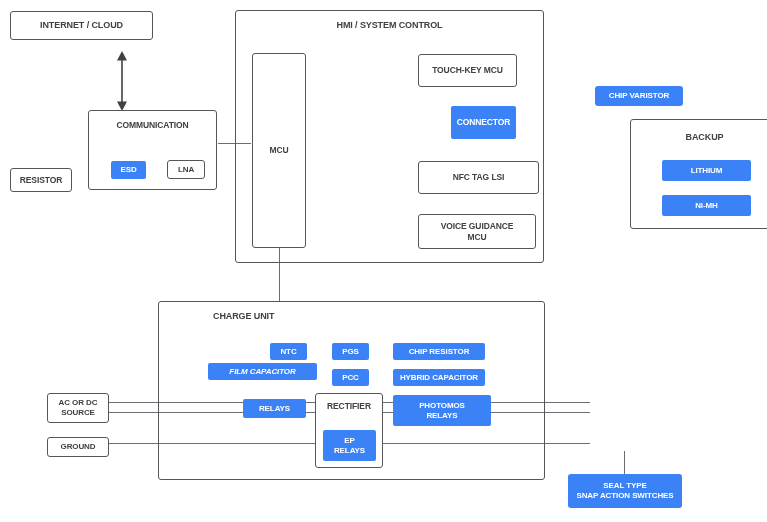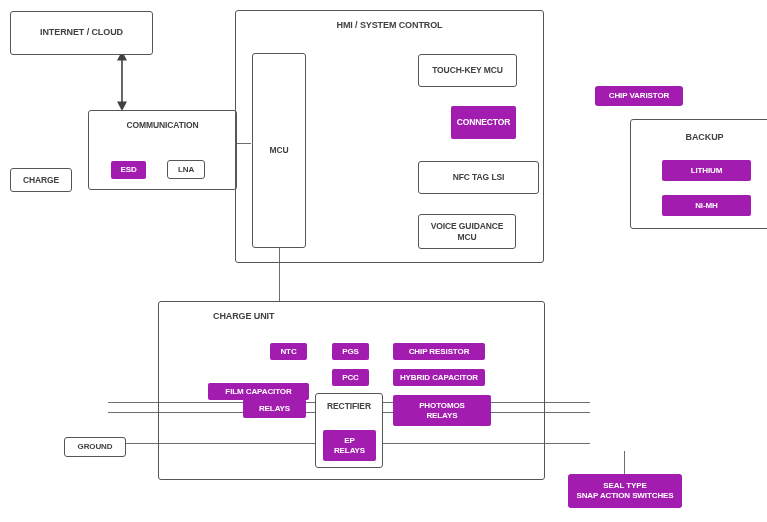--- a/index.html
+++ b/index.html
@@ -12,21 +12,21 @@
   .obox {
     position:absolute; box-sizing:border-box; background:#ffffff;
     border:1.5px solid #55565a; border-radius:3px;
   }
   .obox.center, .tbox {
     display:flex; align-items:center; justify-content:center;
     text-align:center; white-space:pre-line; line-height:1.25;
   }
   
   .tbox {
-    position:absolute; box-sizing:border-box; background:#a21caf;
+    position:absolute; box-sizing:border-box; background:#3b82f6;
     color:#ffffff; border-radius:2px;
   }
   
   .group { background:transparent; }
   .gtitle { position:absolute; left:0; right:0; text-align:center; }
   .fs9  { font-size:9px; }
   .fs85 { font-size:8.5px; }
   .fs8  { font-size:8px; }
   .hline { position:absolute; height:1px; background:#6d6e71; }
   .vline { position:absolute; width:1px;  background:#6d6e71; }
@@ -43,71 +43,73 @@
   <div class="hline" style="left:108px; top:412px; width:482px;"></div>
   <div class="hline" style="left:108px; top:443px; width:482px;"></div>
   <div class="vline" style="left:624px; top:451px; height:23px;"></div>
 
   <svg class="arrow" style="left:114px; top:51px;" width="16" height="60" viewBox="0 0 16 60">
     <line x1="8" y1="7" x2="8" y2="53" stroke="#414042" stroke-width="1.6"></line>
     <polygon points="8,0 3,9.5 13,9.5" fill="#414042"></polygon>
     <polygon points="8,60 3,50.5 13,50.5" fill="#414042"></polygon>
   </svg>
 
-  <div class="obox center fs9" style="left:10px; top:11px; width:143px; height:44px;">INTERNET / CLOUD</div>
+  <div class="obox center fs9" style="left:10px; top:11px; width:143px; height:29px;">INTERNET / CLOUD</div>
 
-  <div class="obox center fs85" style="left:10px; top:168px; width:62px; height:24px;">CHARGE</div>
+  <div class="obox center fs85" style="left:10px; top:168px; width:62px; height:24px;">RESISTOR</div>
 
-  <div class="obox" style="left:88px; top:110px; width:149px; height:80px;">
+  <div class="obox" style="left:88px; top:110px; width:129px; height:80px;">
     <div class="gtitle fs85" style="top:9px;">COMMUNICATION</div>
     <div class="tbox fs8" style="left:22px; top:50px; width:35px; height:18px;">ESD</div>
     <div class="obox center fs8" style="left:78px; top:49px; width:38px; height:19px;text-align:right;">LNA</div>
   </div>
 
   <div class="obox group" style="left:235px; top:10px; width:309px; height:253px;">
     <div class="gtitle fs9" style="top:9px;">HMI / SYSTEM CONTROL</div>
     <div class="obox center fs85" style="left:16px; top:42px; width:54px; height:195px;">MCU</div>
     <div class="obox center fs85" style="left:182px; top:43px; width:99px; height:33px;">TOUCH-KEY MCU</div>
     <div class="tbox fs85" style="left:215px; top:95px; width:65px; height:33px;">CONNECTOR</div>
     <div class="obox center fs85" style="left:182px; top:150px; width:121px; height:33px;">NFC TAG LSI</div>
-    <div class="obox center fs85" style="left:182px; top:203px; width:98px; height:35px;">VOICE GUIDANCE
+    <div class="obox center fs85" style="left:182px; top:203px; width:118px; height:35px;">VOICE GUIDANCE
 MCU</div>
   </div>
 
   <div class="tbox fs8" style="left:595px; top:86px; width:88px; height:20px; border-radius:3px;">CHIP VARISTOR</div>
 
   <div class="obox" style="left:630px; top:119px; width:149px; height:110px;">
     <div class="gtitle fs9" style="top:12px;">BACKUP</div>
     <div class="tbox fs8" style="left:31px; top:75px; width:89px; height:21px;">Ni-MH</div>
     <div class="tbox fs8" style="left:31px; top:40px; width:89px; height:21px;">LITHIUM</div>
   </div>
 
   <div class="obox group" style="left:158px; top:301px; width:387px; height:179px; background:transparent;">
     <div class="fs9" style="position:absolute; left:54px; top:9px;">CHARGE UNIT</div>
 
     <div class="tbox fs8" style="left:111px; top:41px; width:37px; height:17px;">NTC</div>
     <div class="tbox fs8" style="left:173px; top:41px; width:37px; height:17px;">PGS</div>
     <div class="tbox fs8" style="left:234px; top:41px; width:92px; height:17px;">CHIP RESISTOR</div>
 
-    <div class="tbox fs8" style="left:49px; top:81px; width:101px; height:17px;">FILM CAPACITOR</div>
+    <div class="tbox fs8" style="left:49px; top:61px; width:109px; height:17px;font-style:italic;">FILM CAPACITOR</div>
     <div class="tbox fs8" style="left:173px; top:67px; width:37px; height:17px;">PCC</div>
     <div class="tbox fs8" style="left:234px; top:67px; width:92px; height:17px;">HYBRID CAPACITOR</div>
 
     <div class="tbox fs8" style="left:84px; top:97px; width:63px; height:19px;">RELAYS</div>
 
     <div class="obox" style="left:156px; top:91px; width:68px; height:75px;">
       <div class="gtitle fs85" style="top:7px;">RECTIFIER</div>
       <div class="tbox fs8" style="left:7px; top:36px; width:53px; height:31px;">EP
 RELAYS</div>
     </div>
 
     <div class="tbox fs8" style="left:234px; top:93px; width:98px; height:31px;">PHOTOMOS
 RELAYS</div>
   </div>
 
+  <div class="obox center fs8" style="left:47px; top:393px; width:62px; height:30px;">AC OR DC
+SOURCE</div>
 
-  <div class="obox center fs8" style="left:64px; top:437px; width:62px; height:20px;">GROUND</div>
+  <div class="obox center fs8" style="left:47px; top:437px; width:62px; height:20px;">GROUND</div>
 
 
   <div class="tbox fs8" style="left:568px; top:474px; width:114px; height:34px; border-radius:3px;">SEAL TYPE
 SNAP ACTION SWITCHES</div>
 
 </div>
 
 </body></html>

